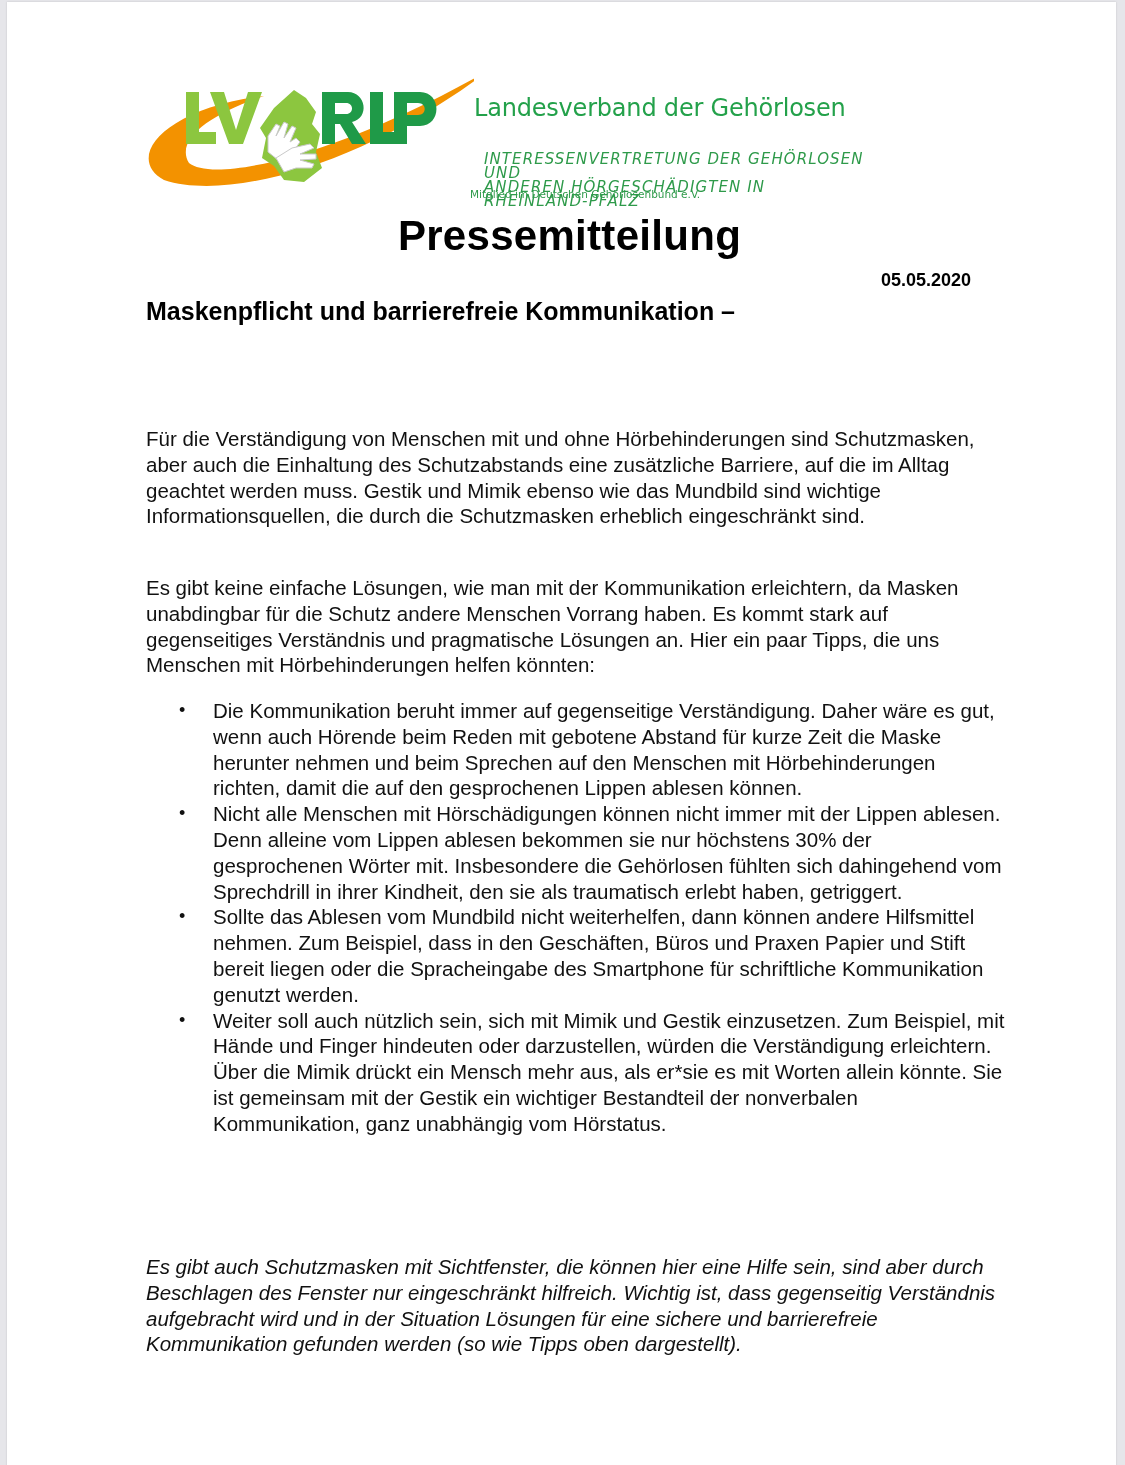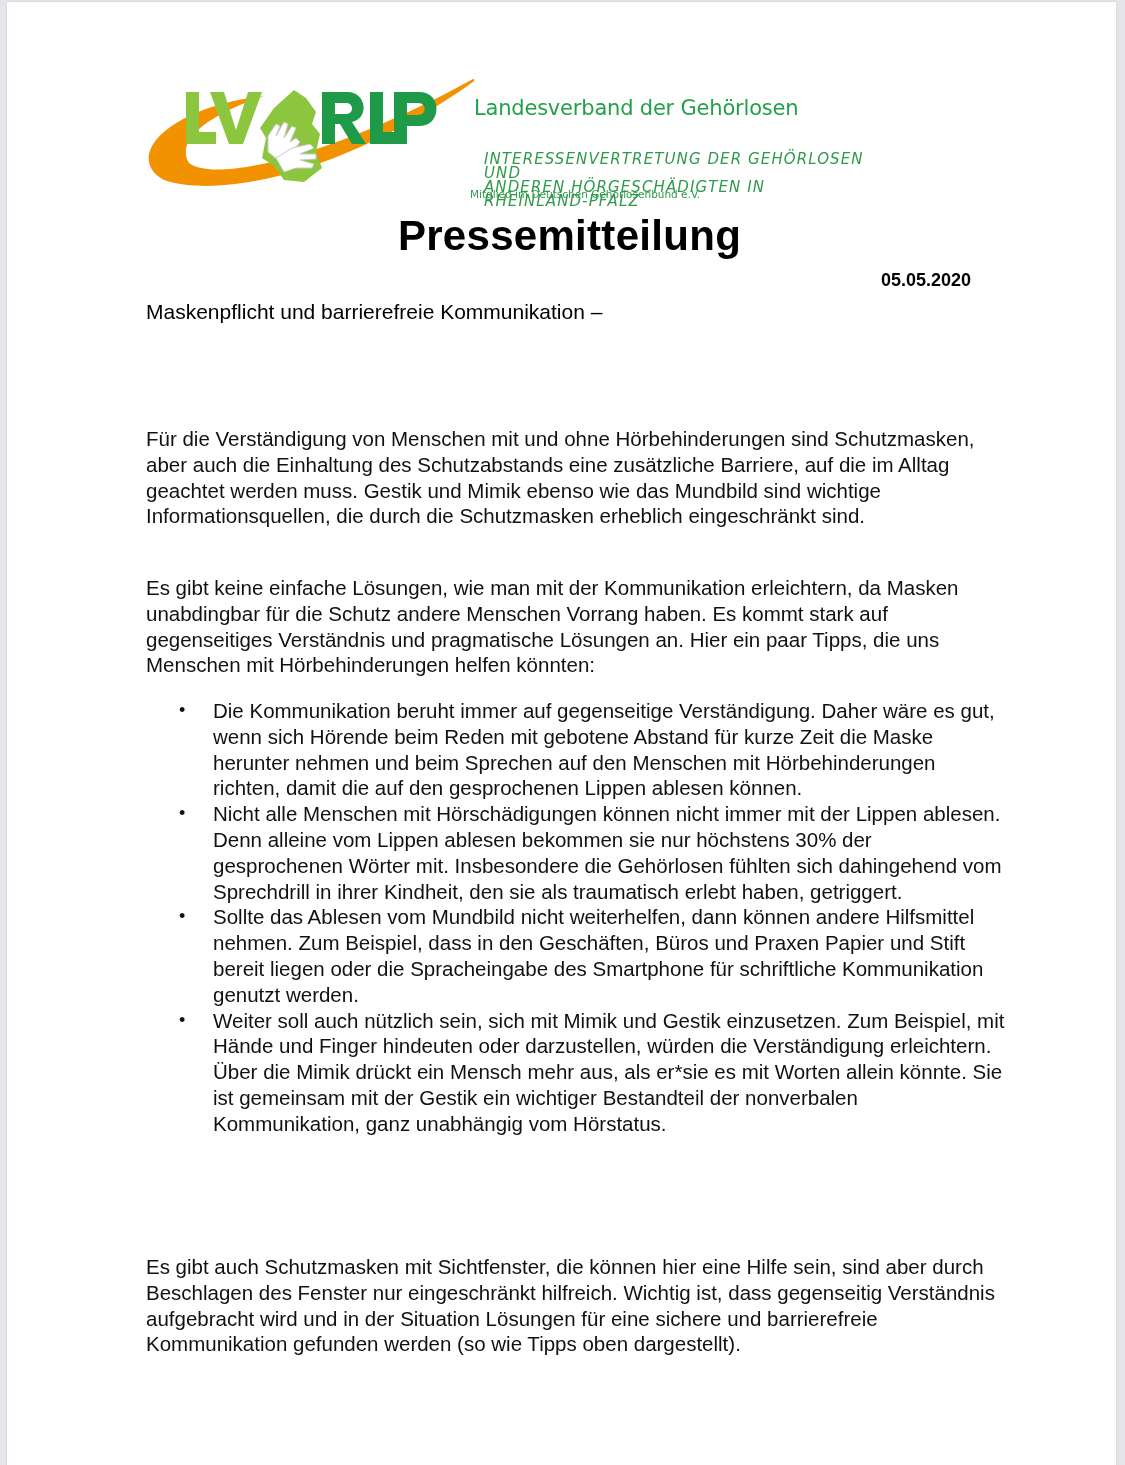--- a/index.html
+++ b/index.html
@@ -14,21 +14,21 @@
     background: #ffffff;
     box-shadow: 0 0 2px rgba(0,0,0,0.15);
   }
   .logo {
     position: absolute; left: 137px; top: 66px; width: 720px; height: 140px;
   }
   .logo svg { position: absolute; left: 0; top: 0; }
   .org-name {
     position: absolute; left: 330px; top: 28px;
     color: #23a14a; font-family: "DejaVu Sans", sans-serif;
-    font-size: 21px; line-height: 25px; letter-spacing: -0.2px;
+    font-size: 24px; line-height: 25px; letter-spacing: -0.2px;
   }
   .org-sub {
     position: absolute; left: 340px; top: 84px;
     color: #2e9a4a; font-family: "DejaVu Sans", sans-serif;
     font-size: 15px; line-height: 14px; letter-spacing: 1.1px; font-style: italic;
   }
   .org-member {
     position: absolute; left: 326px; top: 120px;
     color: #2e9a4a; font-family: "DejaVu Sans", sans-serif;
     font-size: 10.5px;
@@ -37,29 +37,29 @@
     position: absolute; left: 0; width: 1125px; top: 210px;
     text-align: center; font-weight: bold; font-size: 42px; color: #000;
     letter-spacing: 0.3px;
   }
   .date {
     position: absolute; right: 145px; top: 268px;
     font-weight: bold; font-size: 18px; color: #000;
   }
   .headline {
     position: absolute; left: 139px; top: 293px; width: 900px;
-    font-weight: normal; font-size: 21px; line-height: 33px; color: #000;
+    font-weight: bold; font-size: 25px; line-height: 33px; color: #000;
   }
   .body-text {
     position: absolute; left: 139px; width: 860px;
     font-size: 20.5px; line-height: 25.8px; color: #111; margin-top: 12px;
   }
   .p1 { top: 412px; }
   .p2 { top: 561px; }
-  .p3 { top: 1240px; }
+  .p3 { top: 1240px; font-style: italic; }
   .body-text p { margin: 0; }
   ul.tips {
     position: absolute; left: 139px; top: 696px; width: 860px;
     margin: 0; padding: 0; list-style: none;
     font-size: 20.5px; line-height: 25.8px; color: #111;
   }
   ul.tips li { position: relative; padding-left: 67px; margin: 0; }
   ul.tips li .bullet {
     position: absolute; left: 33px; top: 0; font-size: 18px;
   }
@@ -113,21 +113,21 @@
 
   <div class="body-text p1">
     <p>Für die Verständigung von Menschen mit und ohne Hörbehinderungen sind Schutzmasken, aber auch die Einhaltung des Schutzabstands eine zusätzliche Barriere, auf die im Alltag geachtet werden muss. Gestik und Mimik ebenso wie das Mundbild sind wichtige Informationsquellen, die durch die Schutzmasken erheblich eingeschränkt sind.</p>
   </div>
 
   <div class="body-text p2">
     <p>Es gibt keine einfache Lösungen, wie man mit der Kommunikation erleichtern, da Masken unabdingbar für die Schutz andere Menschen Vorrang haben. Es kommt stark auf gegenseitiges Verständnis und pragmatische Lösungen an. Hier ein paar Tipps, die uns Menschen mit Hörbehinderungen helfen könnten:</p>
   </div>
 
   <ul class="tips">
-    <li><span class="bullet">•</span><span>Die Kommunikation beruht immer auf gegenseitige Verständigung. Daher wäre es gut, wenn sich Hörende beim Reden mit gebotene Abstand für kurze Zeit die Maske herunter nehmen und beim Sprechen auf den Menschen mit Hörbehinderungen richten, damit die auf den gesprochenen Lippen ablesen können.</span></li>
+    <li><span class="bullet">•</span><span>Die Kommunikation beruht immer auf gegenseitige Verständigung. Daher wäre es gut, wenn auch Hörende beim Reden mit gebotene Abstand für kurze Zeit die Maske herunter nehmen und beim Sprechen auf den Menschen mit Hörbehinderungen richten, damit die auf den gesprochenen Lippen ablesen können.</span></li>
     <li><span class="bullet">•</span><span>Nicht alle Menschen mit Hörschädigungen können nicht immer mit der Lippen ablesen. Denn alleine vom Lippen ablesen bekommen sie nur höchstens 30% der gesprochenen Wörter mit. Insbesondere die Gehörlosen fühlten sich dahingehend vom Sprechdrill in ihrer Kindheit, den sie als traumatisch erlebt haben, getriggert.</span></li>
     <li><span class="bullet">•</span><span>Sollte das Ablesen vom Mundbild nicht weiterhelfen, dann können andere Hilfsmittel nehmen. Zum Beispiel, dass in den Geschäften, Büros und Praxen Papier und Stift bereit liegen oder die Spracheingabe des Smartphone für schriftliche Kommunikation genutzt werden.</span></li>
     <li><span class="bullet">•</span><span>Weiter soll auch nützlich sein, sich mit Mimik und Gestik einzusetzen. Zum Beispiel, mit Hände und Finger hindeuten oder darzustellen, würden die Verständigung erleichtern. Über die Mimik drückt ein Mensch mehr aus, als er*sie es mit Worten allein könnte. Sie ist gemeinsam mit der Gestik ein wichtiger Bestandteil der nonverbalen Kommunikation, ganz unabhängig vom Hörstatus.</span></li>
   </ul>
 
   <div class="body-text p3">
     <p>Es gibt auch Schutzmasken mit Sichtfenster, die können hier eine Hilfe sein, sind aber durch Beschlagen des Fenster nur eingeschränkt hilfreich. Wichtig ist, dass gegenseitig Verständnis aufgebracht wird und in der Situation Lösungen für eine sichere und barrierefreie Kommunikation gefunden werden (so wie Tipps oben dargestellt).</p>
   </div>
 
 </div>

